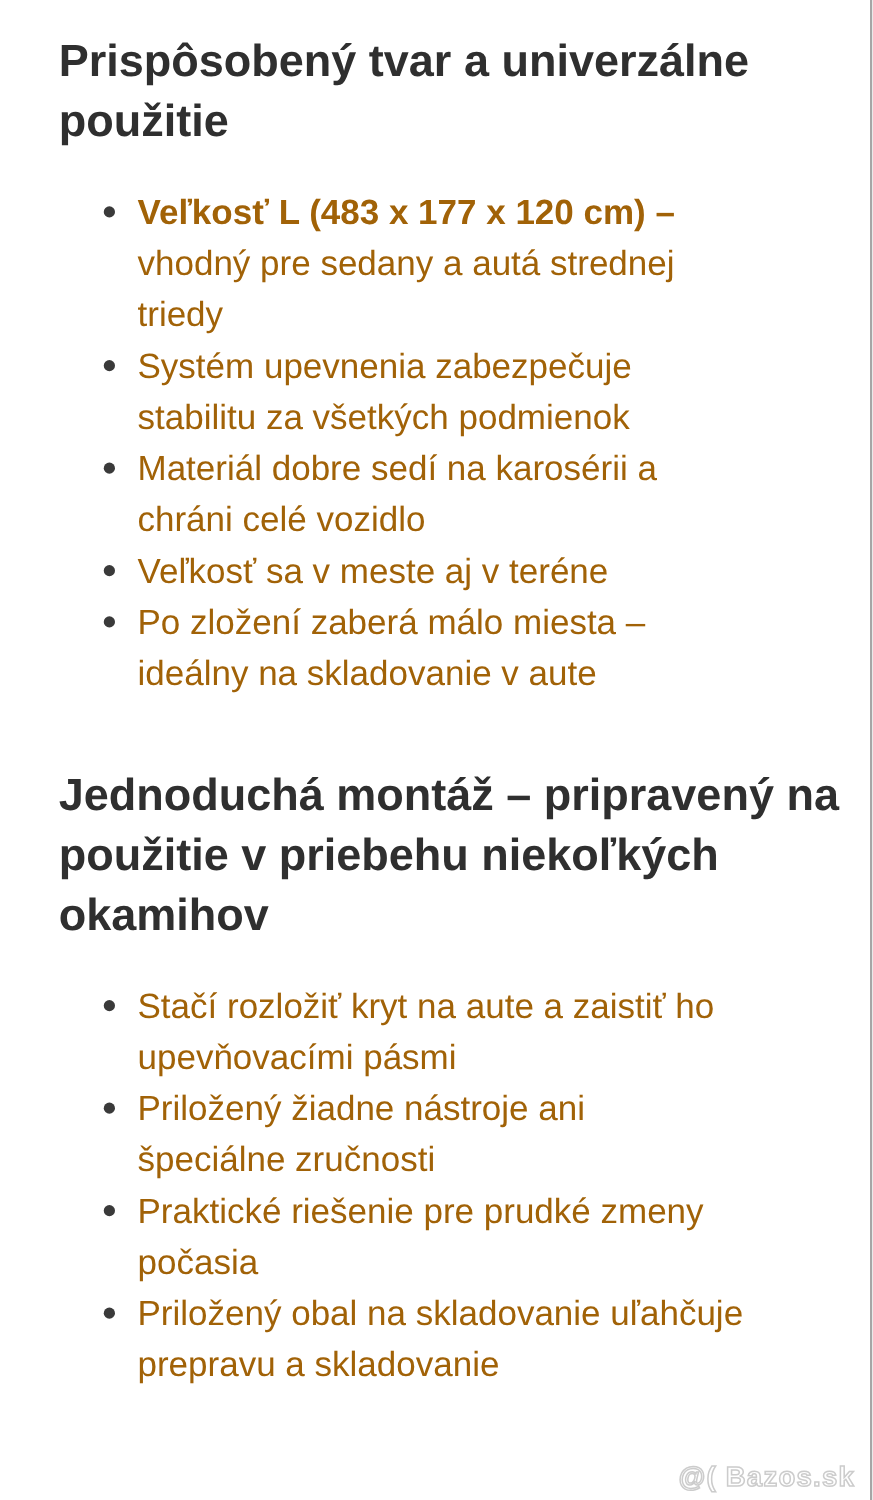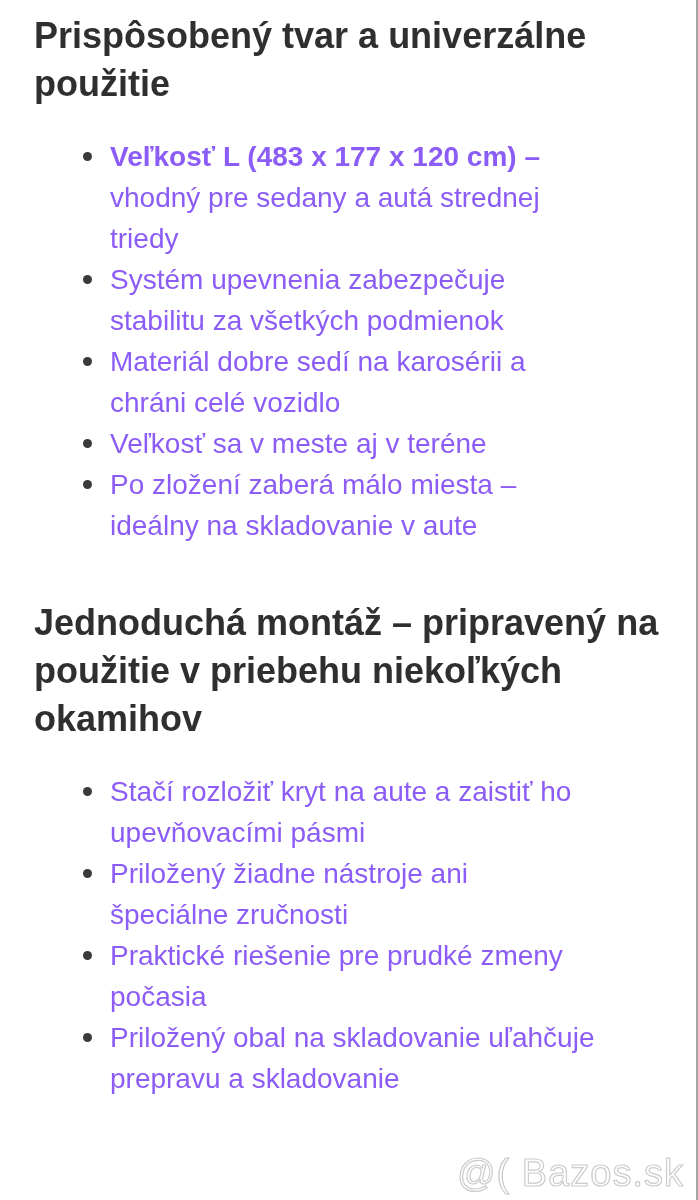--- a/index.html
+++ b/index.html
@@ -12,21 +12,21 @@
     width: 698px;
     height: 1200px;
     box-sizing: border-box;
     background: #ffffff;
     border-right: 2px solid #a6a6a6;
     padding: 8px 0 0 30px;
     overflow: hidden;
     font-family: "Liberation Sans", "DejaVu Sans", sans-serif;
   }
   h2.heading {
-    margin: 4px;
+    margin: 17px;
     font-size: 36px;
     line-height: 48px;
     font-weight: 700;
     color: #2f2f2f;
     white-space: pre-line;
     letter-spacing: 0;
   }
   section.sec2 h2.heading {
     margin-top: 53px;
   }
@@ -34,43 +34,43 @@
     list-style: none;
     margin: 28px 0 0 0;
     padding: 0;
   }
   ul.bullets li {
     position: relative;
     padding-left: 80px;
     padding-right: 10px;
     font-size: 28px;
     line-height: 41px;
-    color: #8b5cf6;
+    color: #a16207;
   }
   ul.bullets li .dot {
     position: absolute;
     left: 53px;
     top: 16px;
     width: 9px;
     height: 9px;
     border-radius: 50%;
     background: #3a3a3a;
   }
   ul.bullets li .txt {
     white-space: pre-line;
   }
   ul.bullets li strong.lead {
     font-weight: 700;
   }
   .watermark {
     position: absolute;
     right: 12px;
     bottom: 5px;
-    font-size: 38px;
-    font-weight: 400;
+    font-size: 22px;
+    font-weight: 700;
     letter-spacing: 1px;
     color: rgba(255, 255, 255, 0.15);
     -webkit-text-stroke: 1.2px #cccccc;
     white-space: nowrap;
     margin-top: 39px;
   }
 </style>
 </head>
 <body>
 

